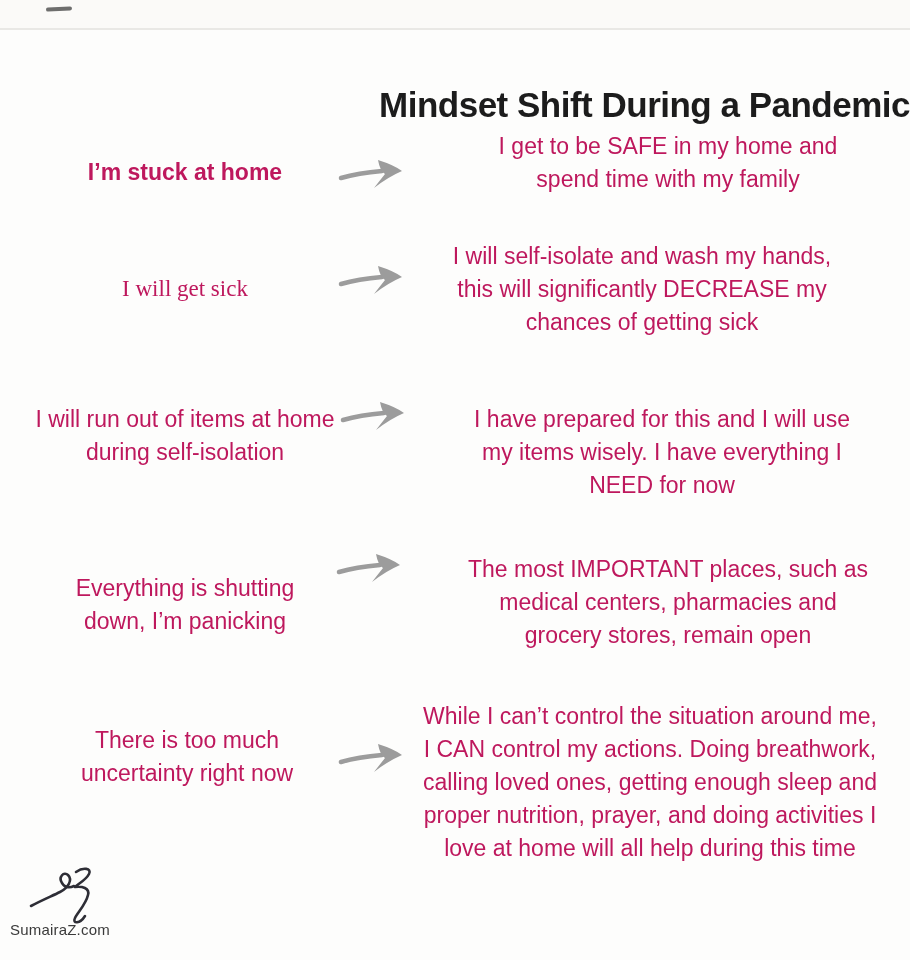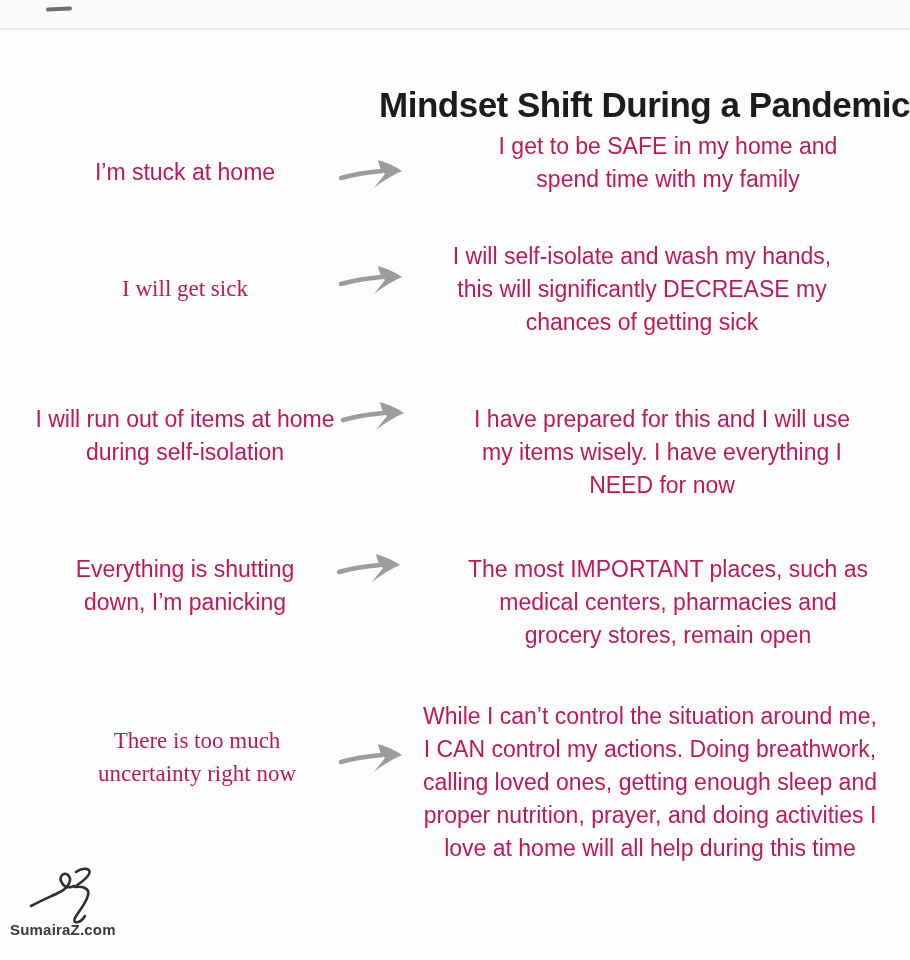--- a/index.html
+++ b/index.html
@@ -24,44 +24,44 @@
     letter-spacing:-0.5px;
   }
   .left,.right{
     position:absolute;text-align:center;
     font-size:23px;line-height:33px;color:#be185d;
   }
   .left{left:20px;width:330px;}
   .arrow{position:absolute;width:78px;height:40px;}
   .arrow svg{display:block;width:100%;height:100%;}
 
-  .r1 .left{top:156px;}
+  .r1 .left{top:156px;font-weight:bold;}
   .r1 .arrow{left:336px;top:154px;}
   .r1 .right{left:473px;top:130px;width:390px;}
 
   .r2 .left{top:272px;font-family:Liberation Serif, serif;}
   .r2 .arrow{left:336px;top:260px;}
   .r2 .right{left:444px;top:240px;width:396px;}
 
   .r3 .left{top:403px;left:33px;width:304px;}
   .r3 .arrow{left:338px;top:396px;}
   .r3 .right{left:449px;top:403px;width:386px;margin-left:20px;}
 
-  .r4 .left{top:553px;left:55px;width:260px;}
+  .r4 .left{top:572px;left:55px;width:260px;}
   .r4 .arrow{left:334px;top:548px;}
   .r4 .right{left:462px;top:553px;width:412px;}
 
-  .r5 .left{top:724px;left:72px;width:250px;font-family:Liberation Serif, serif;}
+  .r5 .left{top:724px;left:62px;width:250px;}
   .r5 .arrow{left:336px;top:738px;}
   .r5 .right{left:420px;top:700px;width:460px;}
 
   .signature{position:absolute;left:28px;top:860px;width:84px;height:66px;}
   .watermark{
     position:absolute;left:10px;top:921px;
-    font-size:15px;font-weight:bold;color:#3a3a3a;letter-spacing:0.2px;
+    font-size:15px;font-weight:normal;color:#3a3a3a;letter-spacing:0.2px;
   }
 </style>
 </head>
 <body>
 
 <div class="topstrip">
   <div class="topdash"></div>
 </div>
 
 <h1 class="title">Mindset Shift During a Pandemic</h1>

